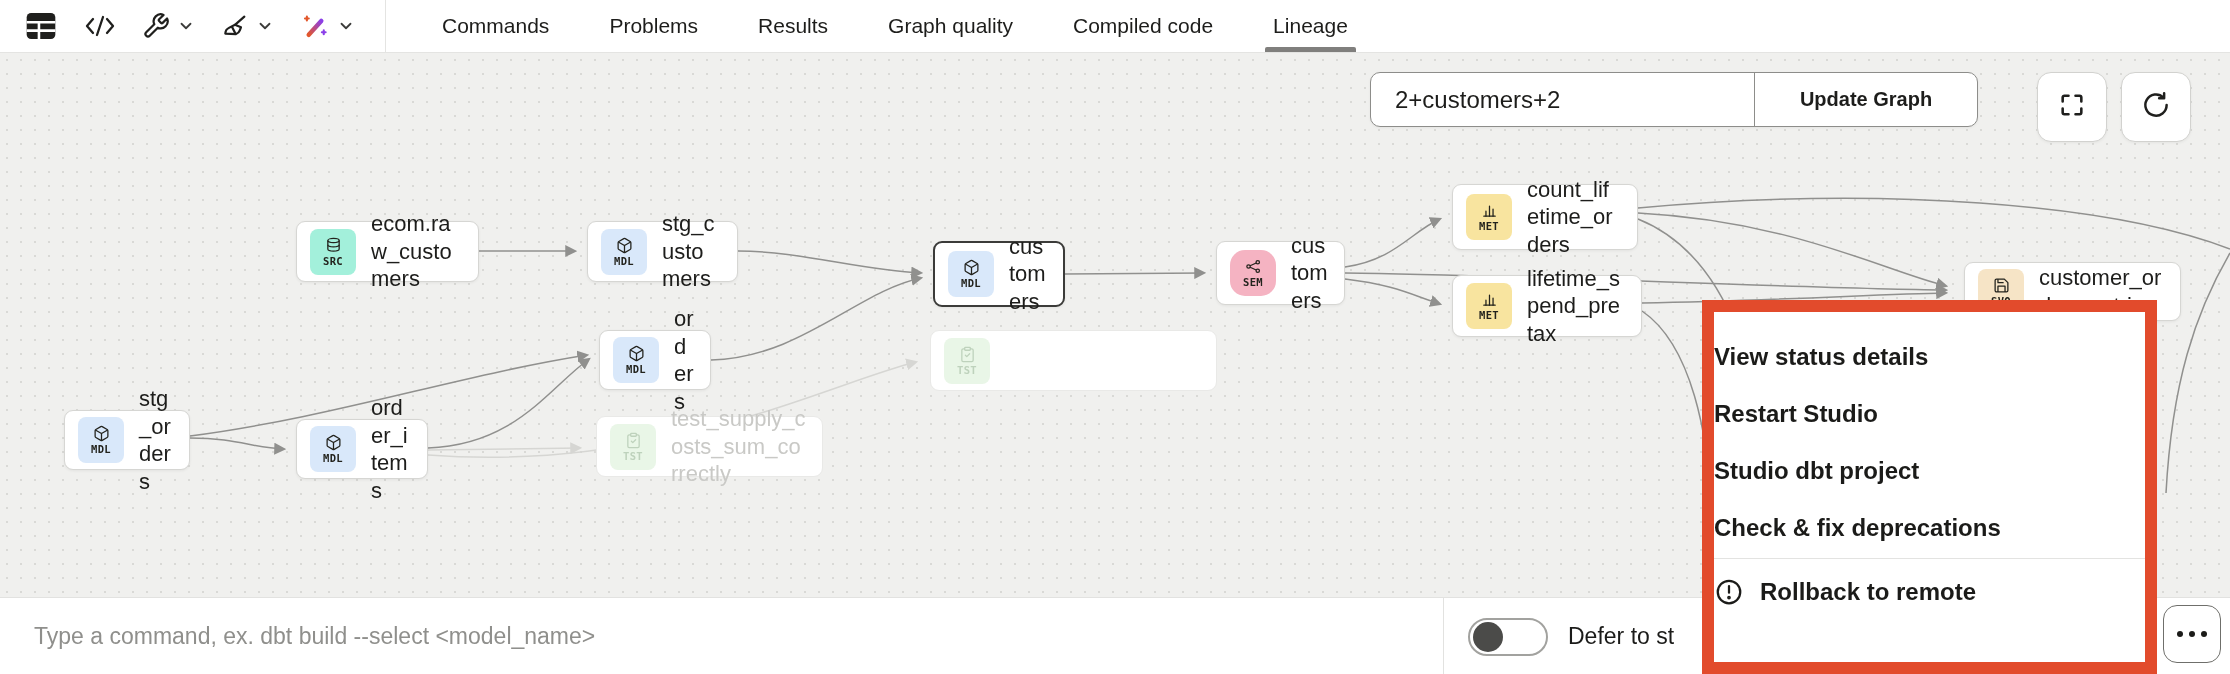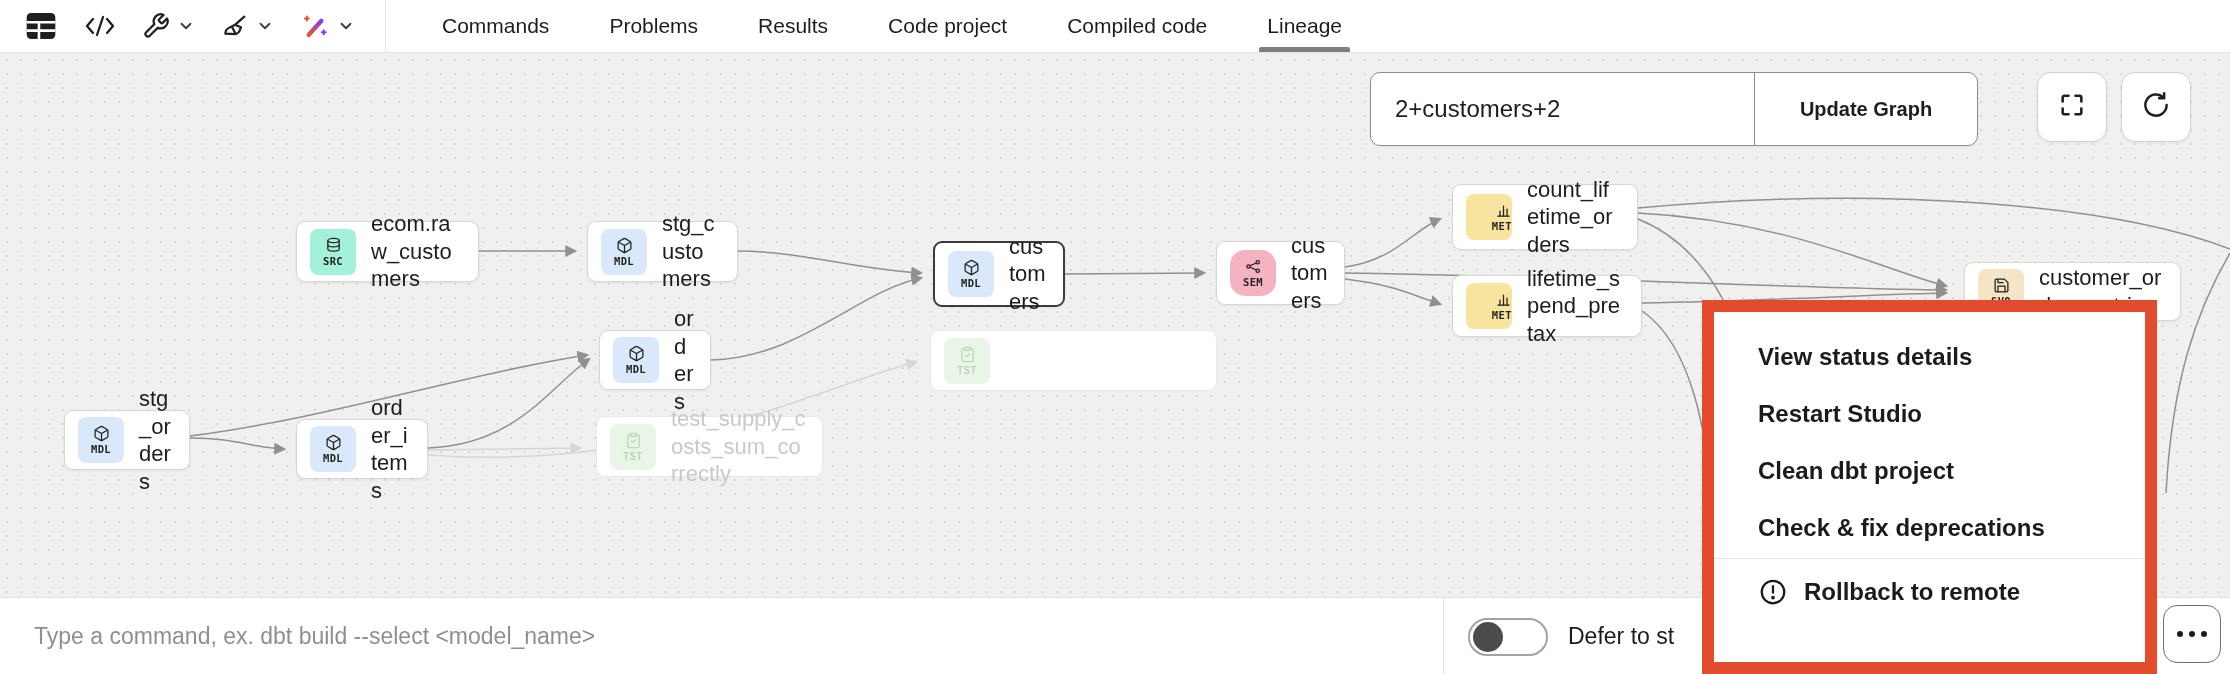--- a/index.html
+++ b/index.html
@@ -32,44 +32,44 @@
   .node.selected { border:2px solid #3b3b39; }
   .node .badge { width:46px; height:46px; border-radius:8px; display:flex; flex-direction:column;
                  align-items:center; justify-content:center; flex:0 0 auto; color:#23231d; }
   .node .badge svg { display:block; }
   .node .badge .code { font-size:10.5px; font-weight:600; letter-spacing:.4px; margin-top:1px;
                        font-family:"DejaVu Sans Mono", monospace; }
   .node .nlabel { font-size:22px; color:#1d1d1b; line-height:1.25; padding-right:16px; word-break:break-all; }
   .badge.mdl { background:#d9e8fa; }
   .badge.src { background:#a3f0db; }
   .badge.sem { background:#f5b3c2;border-radius:15px; }
-  .badge.met { background:#f8e49f;align-items:flex-end; }
+  .badge.met { background:#f8e49f; }
   .badge.svq { background:#f6e4c6; }
   .node.tst { border-color:#e9e9e7; box-shadow:none; }
   .node.tst .nlabel { color:#c9c9c6; }
   .node.tst .badge { background:#e9f6e7; color:#bed2bc; }
 
   
-  .graph-search { position:absolute; left:1370px; top:72px; width:608px; height:74px; background:#fff;
+  .graph-search { position:absolute; left:1370px; top:72px; width:608px; height:55px; background:#fff;
                   border:1.5px solid #8d8d8a; border-radius:10px; display:flex; align-items:stretch;
                   z-index:6; box-shadow:0 1px 3px rgba(0,0,0,.05); }
   .graph-search input { flex:1; border:none; outline:none; background:transparent; font-size:24px;
                   color:#1d1d1b; padding:0 24px; font-family:"Liberation Sans", sans-serif; min-width:0; }
   .gs-divider { width:1px; background:#8d8d8a; }
   .update-btn { width:222px; display:flex; align-items:center; justify-content:center; font-size:20px;
                   font-weight:600; color:#1d1d1b; cursor:pointer; }
   .sq-btn { position:absolute; top:72px; width:70px; height:70px; background:#fff; border:1px solid #d2d2cf;
             border-radius:14px; display:flex; align-items:center; justify-content:center; z-index:6;
             box-shadow:0 1px 3px rgba(0,0,0,.05); cursor:pointer; }
   .sq-btn.fs { left:2037px; } .sq-btn.rf { left:2121px; }
 
   
   .ctx-menu { position:absolute; left:1702px; top:300px; width:455px; height:374px;
               border:12px solid #e24b2c; background:#fff; z-index:50; padding-top:16px; }
-  .ctx-item { height:57px; display:flex; align-items:center; padding-left:44px; font-size:24px;
+  .ctx-item { height:57px; display:flex; align-items:center; font-size:24px;
               font-weight:600; color:#1b1b19; cursor:pointer; gap:16px; }
   .ctx-sep { height:1px; background:#e3e3e1; margin:2px 0 4px 0; }
 
   
   .bottombar { position:absolute; left:0; top:597px; width:2230px; height:77px; background:#fff;
                border-top:1px solid #e2e2e0; z-index:10; }
   .cmd-input { position:absolute; left:0; top:0; width:1443px; height:77px; border:none; outline:none;
                font-size:23px; padding:0 34px; color:#1d1d1b; font-family:"Liberation Sans", sans-serif; }
   .cmd-input::placeholder { color:#8f8f8c; opacity:1; }
   .bottom-right { position:absolute; left:1443px; top:0; height:77px; width:787px;
@@ -151,21 +151,21 @@
             <path d="m6 9 6 6 6-6"></path>
           </svg>
       </span>
     </div>
   </div>
   <div class="tb-divider"></div>
   <div class="tabs">
     <div class="tab">Commands</div>
     <div class="tab">Problems</div>
     <div class="tab">Results</div>
-    <div class="tab">Code project</div>
+    <div class="tab">Graph quality</div>
     <div class="tab">Compiled code</div>
     <div class="tab active">Lineage</div>
   </div>
 </div>
 
 <div class="canvas">
 
   <svg class="edges" viewBox="0 0 2230 544">
     <defs>
       <marker id="arrow" viewBox="0 0 8 8" refX="6.5" refY="4" markerWidth="8" markerHeight="8" orient="auto-start-reverse">
@@ -404,21 +404,21 @@
         <i></i>
         <i></i>
         <i></i>
       </span>
   </div>
 </div>
 
 <div class="ctx-menu">
   <div class="ctx-item">View status details</div>
   <div class="ctx-item">Restart Studio</div>
-  <div class="ctx-item">Clean dbt project</div>
+  <div class="ctx-item">Studio dbt project</div>
   <div class="ctx-item">Check &amp; fix deprecations</div>
   <div class="ctx-sep"></div>
   <div class="ctx-item">
     <span style="display:flex;">
       <svg width="30" height="30" viewBox="0 0 24 24" fill="none" stroke="#1b1b19" stroke-width="1.8" stroke-linecap="round">
           <circle cx="12" cy="12" r="9"></circle>
           <path d="M12 7.2v5.3"></path>
           <circle cx="12" cy="16.4" r="0.6" fill="#1b1b19"></circle>
         </svg>
     </span>

